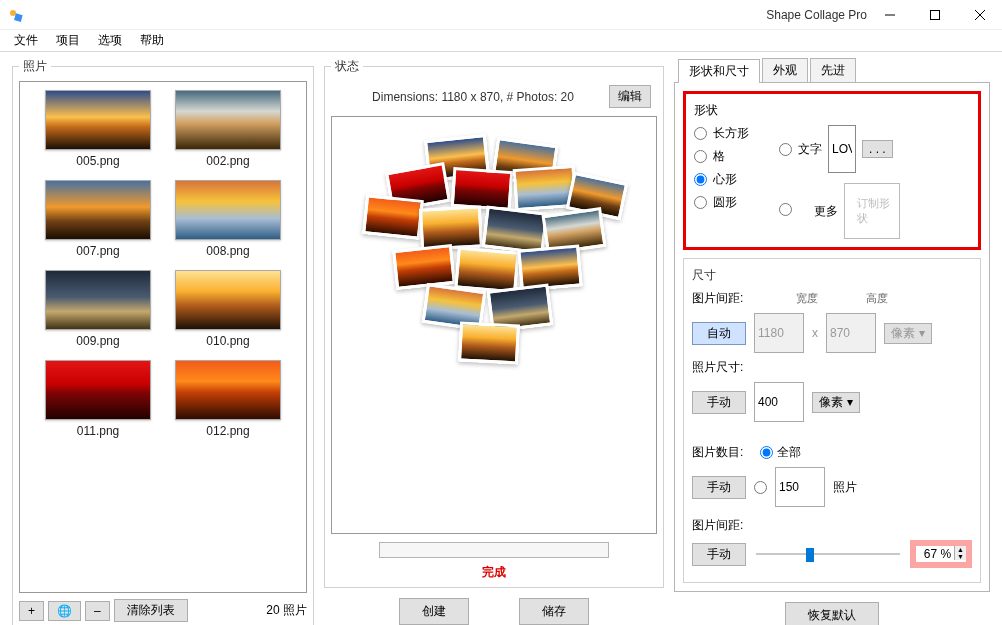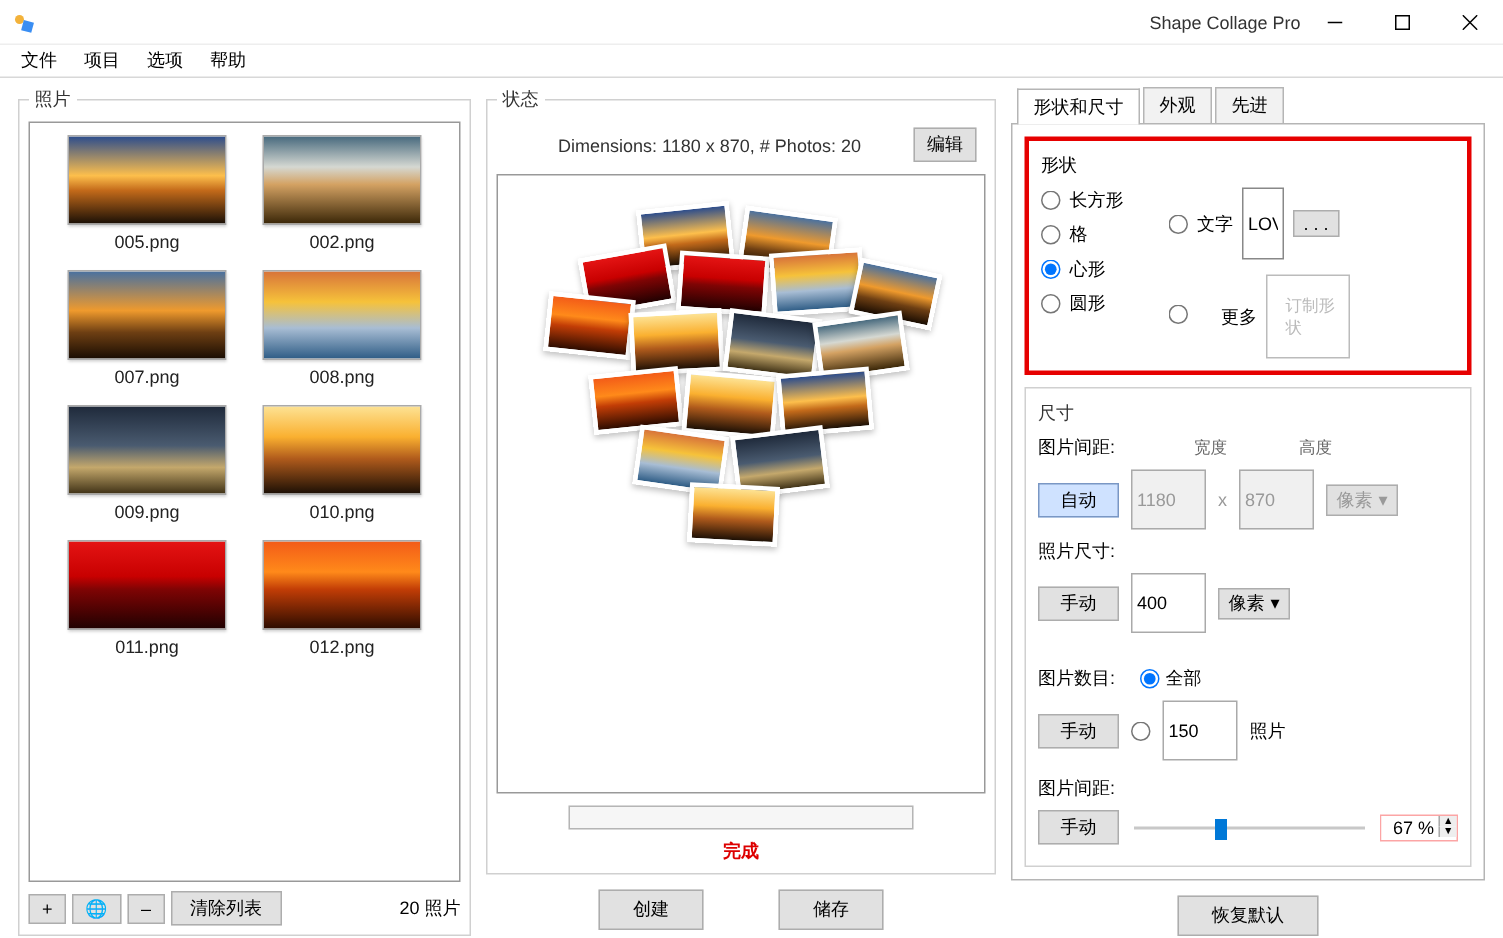--- a/index.html
+++ b/index.html
@@ -76,21 +76,21 @@
 .modebtn { border:1px solid #7a97c4; background:#cfe2ff; padding:2px 14px; }
 .modebtn.plain { background:#e1e1e1; border-color:#adadad; }
 input.num { width:50px; border:1px solid #aaa; padding:12px 3px; text-align:left; }
 input.num:disabled { background:#f0f0f0; color:#999; }
 .unitbtn { border:1px solid #adadad; background:#e1e1e1; padding:1px 6px; display:flex; align-items:center; gap:4px; }
 .unitbtn:disabled { color:#999; }
 .slider-row { display:flex; align-items:center; gap:10px; }
 .slider { position:relative; flex:1; height:16px; }
 .slider .track { position:absolute; top:7px; left:0; right:0; height:2px; background:#c8c8c8; }
 .slider .thumb { position:absolute; top:2px; width:8px; height:14px; background:#0078d7; }
-.spin { display:flex; border:1px solid #fca5a5; }
+.spin { display:flex; border:6px solid #fca5a5; }
 .spin input { width:38px; border:none; padding:1px 3px; text-align:right; }
 .spin .ud { display:flex; flex-direction:column; }
 .spin .ud span { font-size:7px; line-height:7px; padding:0 2px; border-left:1px solid #aaa; background:#eee; }
 
 .restore-row { display:flex; justify-content:center; padding-top:10px; }
 </style>
 </head>
 <body>
 
 <div class="titlebar">

